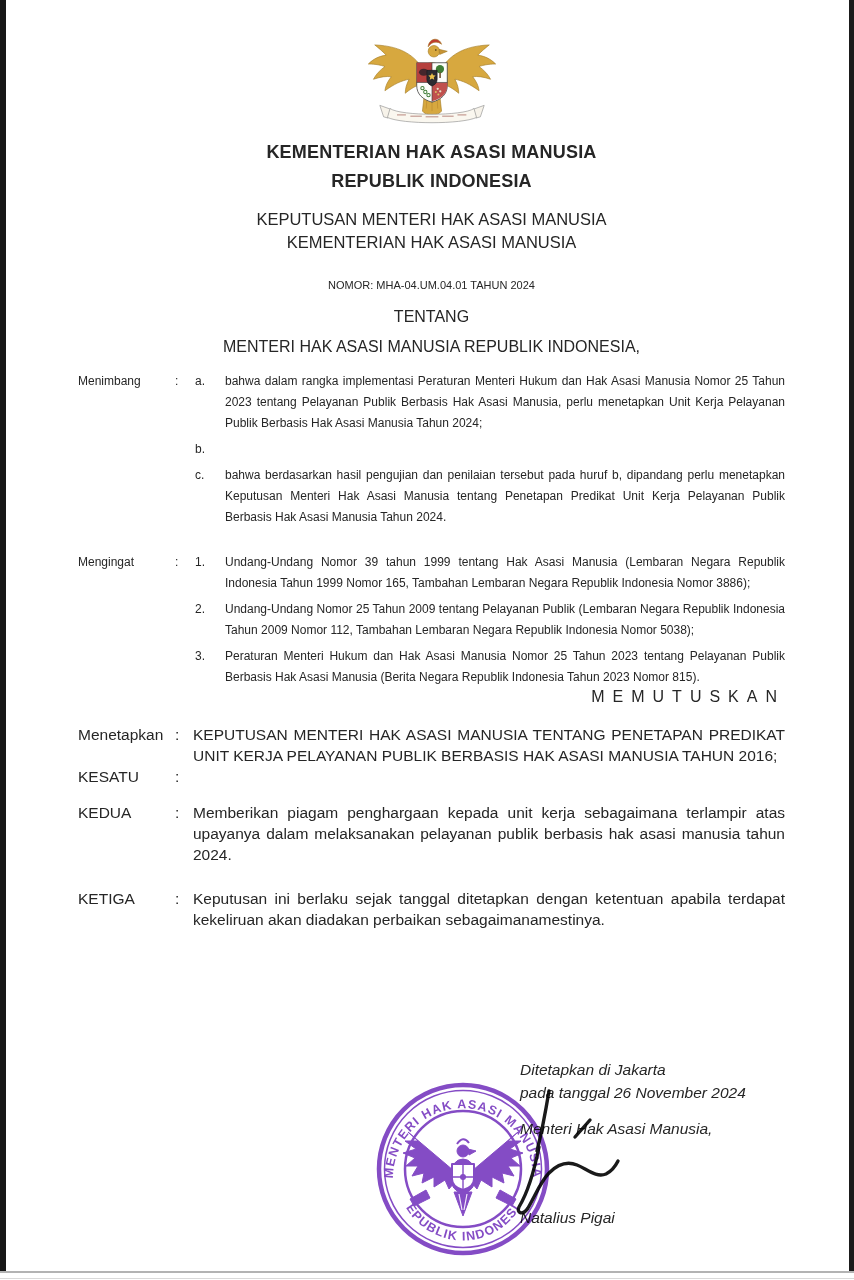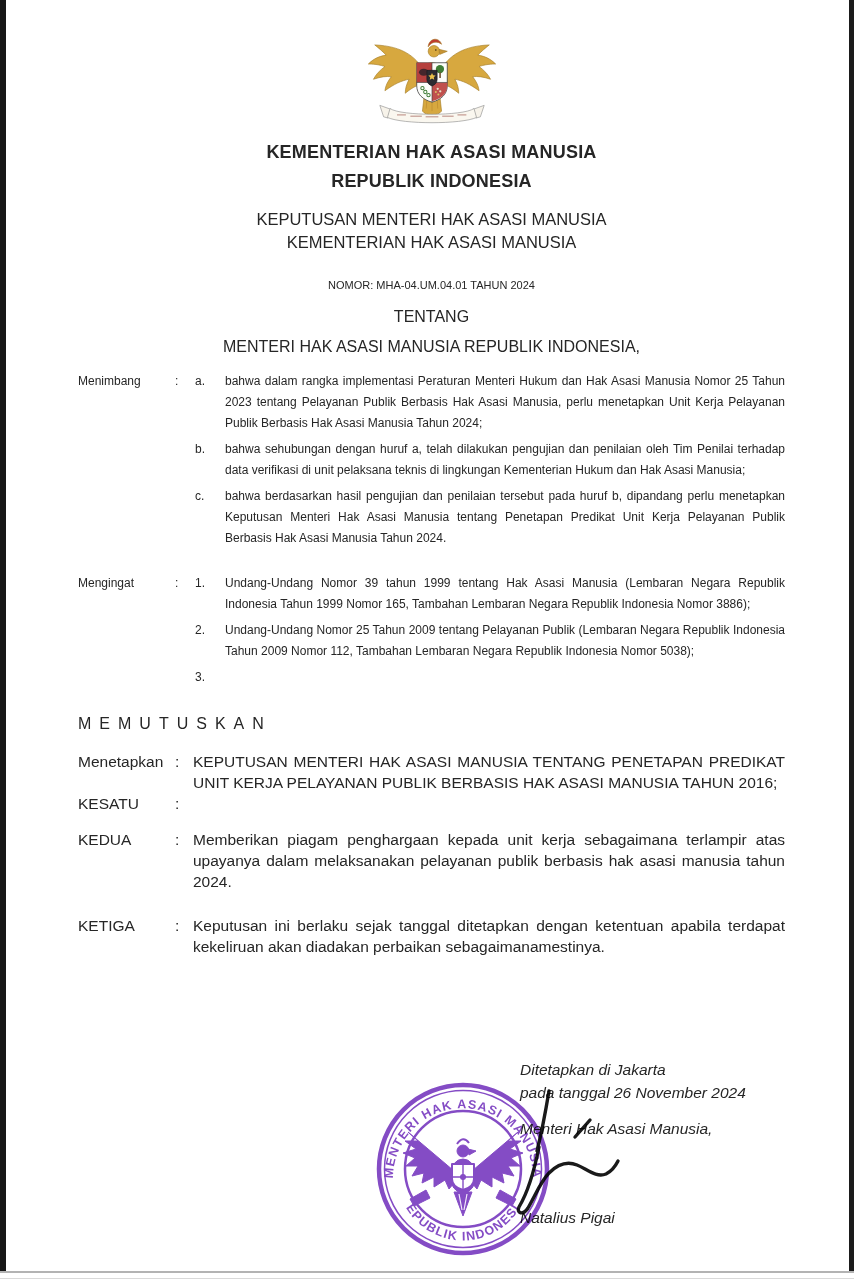--- a/index.html
+++ b/index.html
@@ -24,21 +24,21 @@
   .doc-title{margin-top:16px;font-size:16.5px;line-height:23px;}
   .issuer{margin-top:12px;font-size:16px;}
 
   .sec{font-size:12px;line-height:21px;}
   .sec-menimbang{margin-top:15px;}
   .sec-mengingat{margin-top:24px;}
   .srow{display:grid;grid-template-columns:97px 20px 30px 1fr;}
   .srow + .srow{margin-top:5px;}
   .cell-text{text-align:justify;}
 
-  .memutuskan{margin-top:27px;text-align:left;font-size:16px;letter-spacing:8px;}
+  .memutuskan{text-align:right;font-size:16px;letter-spacing:8px;}
 
   .drow{display:grid;grid-template-columns:97px 18px 1fr;font-size:15.5px;line-height:21px;}
   .drow .cell-text{text-align:justify;}
   .d1{margin-top:18px;}
   .d2{}
   .d3{margin-top:15px;}
   .d4{margin-top:23px;}
 
   .closing{position:absolute;left:520px;top:1058px;font-size:15.5px;line-height:23px;z-index:1;font-style:italic;}
   .closing .sign-title{margin-top:13px;}
@@ -117,21 +117,20 @@
     <div class="srow">
       <div>Menimbang</div>
       <div>:</div>
       <div>a.</div>
       <div class="cell-text">bahwa dalam rangka implementasi Peraturan Menteri Hukum dan Hak Asasi Manusia Nomor 25 Tahun 2023 tentang Pelayanan Publik Berbasis Hak Asasi Manusia, perlu menetapkan Unit Kerja Pelayanan Publik Berbasis Hak Asasi Manusia Tahun 2024;</div>
     </div>
     <div class="srow">
       <div></div>
         <div></div>
       <div>b.</div>
-      <div class="cell-text">bahwa sehubungan dengan huruf a, telah dilakukan pengujian dan penilaian oleh Tim Penilai terhadap data verifikasi di unit pelaksana teknis di lingkungan Kementerian Hukum dan Hak Asasi Manusia;</div>
     </div>
     <div class="srow">
       <div></div>
         <div></div>
       <div>c.</div>
       <div class="cell-text">bahwa berdasarkan hasil pengujian dan penilaian tersebut pada huruf b, dipandang perlu menetapkan Keputusan Menteri Hak Asasi Manusia tentang Penetapan Predikat Unit Kerja Pelayanan Publik Berbasis Hak Asasi Manusia Tahun 2024.</div>
     </div>
   </div>
 
   <div class="sec sec-mengingat">
@@ -144,20 +143,21 @@
     <div class="srow">
       <div></div>
         <div></div>
       <div>2.</div>
       <div class="cell-text">Undang-Undang Nomor 25 Tahun 2009 tentang Pelayanan Publik (Lembaran Negara Republik Indonesia Tahun 2009 Nomor 112, Tambahan Lembaran Negara Republik Indonesia Nomor 5038);</div>
     </div>
     <div class="srow">
       <div></div>
         <div></div>
       <div>3.</div>
+      <div class="cell-text">Peraturan Menteri Hukum dan Hak Asasi Manusia Nomor 25 Tahun 2023 tentang Pelayanan Publik Berbasis Hak Asasi Manusia (Berita Negara Republik Indonesia Tahun 2023 Nomor 815).</div>
     </div>
   </div>
 
   <div class="memutuskan">MEMUTUSKAN</div>
 
   <div class="drow d1">
     <div>Menetapkan</div>
     <div>:</div>
     <div class="cell-text">KEPUTUSAN MENTERI HAK ASASI MANUSIA TENTANG PENETAPAN PREDIKAT UNIT KERJA PELAYANAN PUBLIK BERBASIS HAK ASASI MANUSIA TAHUN 2016;</div>
   </div>

